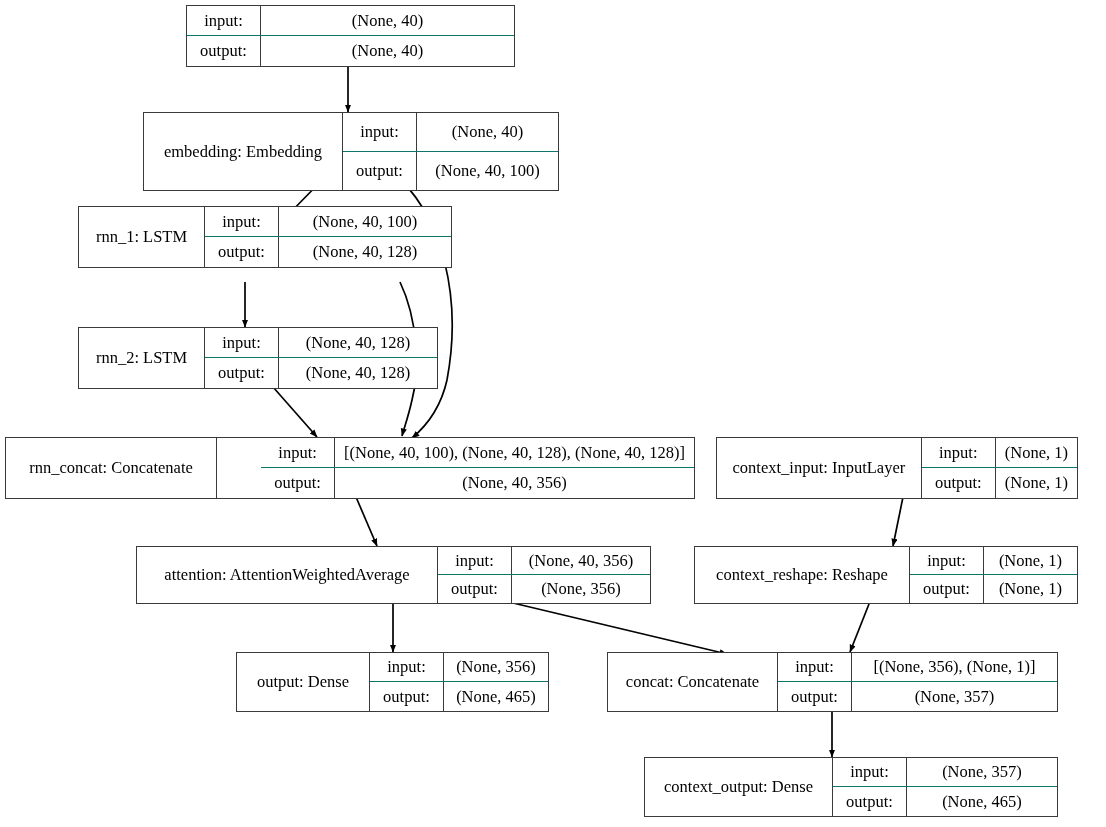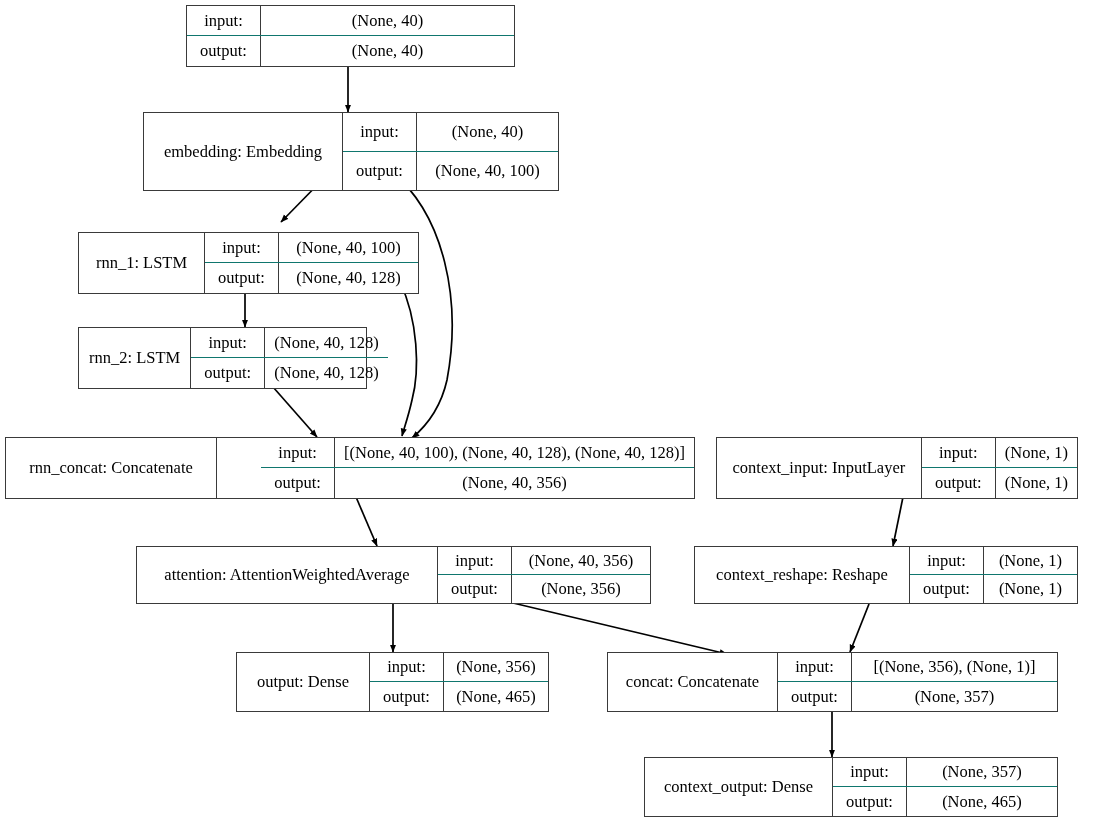--- a/index.html
+++ b/index.html
@@ -139,35 +139,35 @@
         <div class="io-key" style="width:74px;">input:</div>
         <div class="io-val">(None, 40)</div>
       </div>
       <div class="io-row">
         <div class="io-key" style="width:74px;">output:</div>
         <div class="io-val">(None, 40, 100)</div>
       </div>
     </div>
   </div>
 
-  <div class="node" style="left:78px; top:232px; width:341px; height:62px;">
+  <div class="node" style="left:78px; top:206px; width:374px; height:62px;">
     <div class="node-name" style="width:126px;">rnn_1: LSTM</div>
     <div class="io-table">
       <div class="io-row top">
         <div class="io-key" style="width:74px;">input:</div>
         <div class="io-val">(None, 40, 100)</div>
       </div>
       <div class="io-row">
         <div class="io-key" style="width:74px;">output:</div>
         <div class="io-val">(None, 40, 128)</div>
       </div>
     </div>
   </div>
 
-  <div class="node" style="left:78px; top:327px; width:289px; height:62px;">
+  <div class="node" style="left:78px; top:327px; width:360px; height:62px;">
     <div class="node-name" style="width:126px;">rnn_2: LSTM</div>
     <div class="io-table">
       <div class="io-row top">
         <div class="io-key" style="width:74px;">input:</div>
         <div class="io-val">(None, 40, 128)</div>
       </div>
       <div class="io-row">
         <div class="io-key" style="width:74px;">output:</div>
         <div class="io-val">(None, 40, 128)</div>
       </div>

